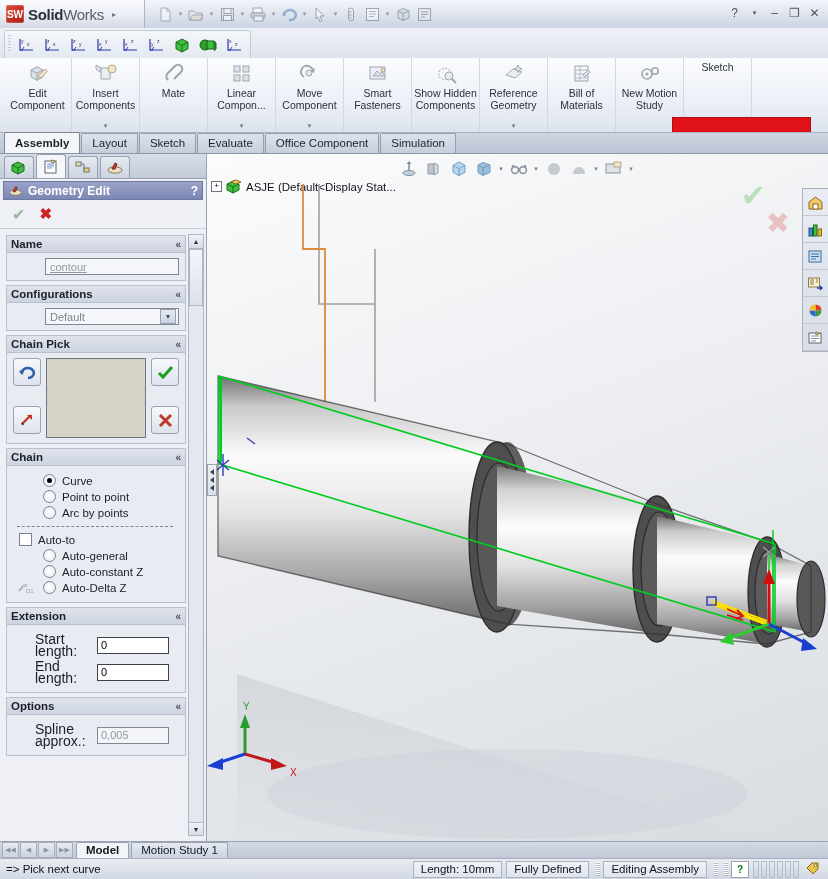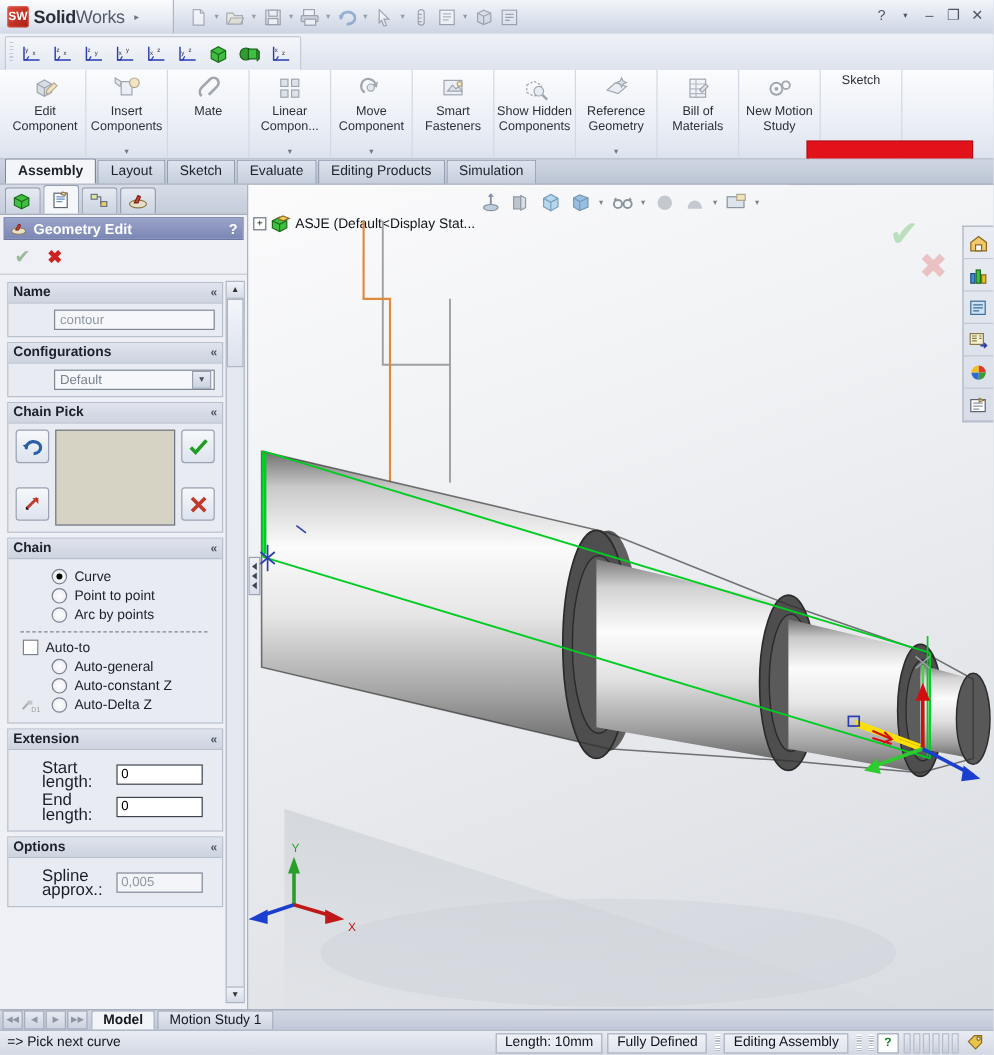--- a/index.html
+++ b/index.html
@@ -144,21 +144,21 @@
   .grphd{height:16px;background:linear-gradient(#dfe3ec,#cdd4e0);
     border-bottom:1px solid #b9c0cd;display:flex;align-items:center;
     padding:0 4px;font-weight:bold;font-size:11.5px;color:#1b2029;}
   .grphd .chev{margin-left:auto;color:#4a5260;font-size:10px;}
   .grpbody{padding:5px 6px;}
   .fld{
     height:17px;background:#fff;border:1px solid #7f8795;box-sizing:border-box;
     display:flex;align-items:center;padding:0 4px;font-size:11px;color:#000;
   }
   .fld.dim{color:#9098a4;background:#f6f7fa;}
-  .fld.ind{margin-left:32px;}
+  .fld.ind{margin-left:32px;text-decoration:underline;}
   .sel{height:17px;background:#f6f7fa;border:1px solid #7f8795;box-sizing:border-box;
     display:flex;align-items:center;padding:0 2px 0 4px;font-size:11px;color:#7a828f;
     margin-left:32px;}
   .sel .arrow{margin-left:auto;width:14px;height:13px;
     background:linear-gradient(#e7eaf1,#ccd3e0);border:1px solid #97a0af;
     display:flex;align-items:center;justify-content:center;font-size:7px;color:#49505d;}
   .chainrow{display:flex;align-items:flex-start;gap:5px;}
   .sqbtn{width:26px;height:26px;border:1px solid #9aa3b2;border-radius:3px;
     background:linear-gradient(#f6f8fb,#dde3ed);
     display:flex;align-items:center;justify-content:center;}
@@ -532,21 +532,21 @@
       <div class="txt"><span>CAD</span><span>2</span><span>M</span></div>
     </div>
 
   </div>
 
   <div class="cmdtabs">
     <div class="ctab active">Assembly</div>
     <div class="ctab">Layout</div>
     <div class="ctab">Sketch</div>
     <div class="ctab">Evaluate</div>
-    <div class="ctab">Editing Products</div>
+    <div class="ctab">Office Component</div>
     <div class="ctab">Simulation</div>
   </div>
 
   <div class="main">
 
     <div class="lpanel">
 
       <div class="ptabs">
         <div class="ptab">
           <svg width="18" height="15" viewBox="0 0 18 15">

